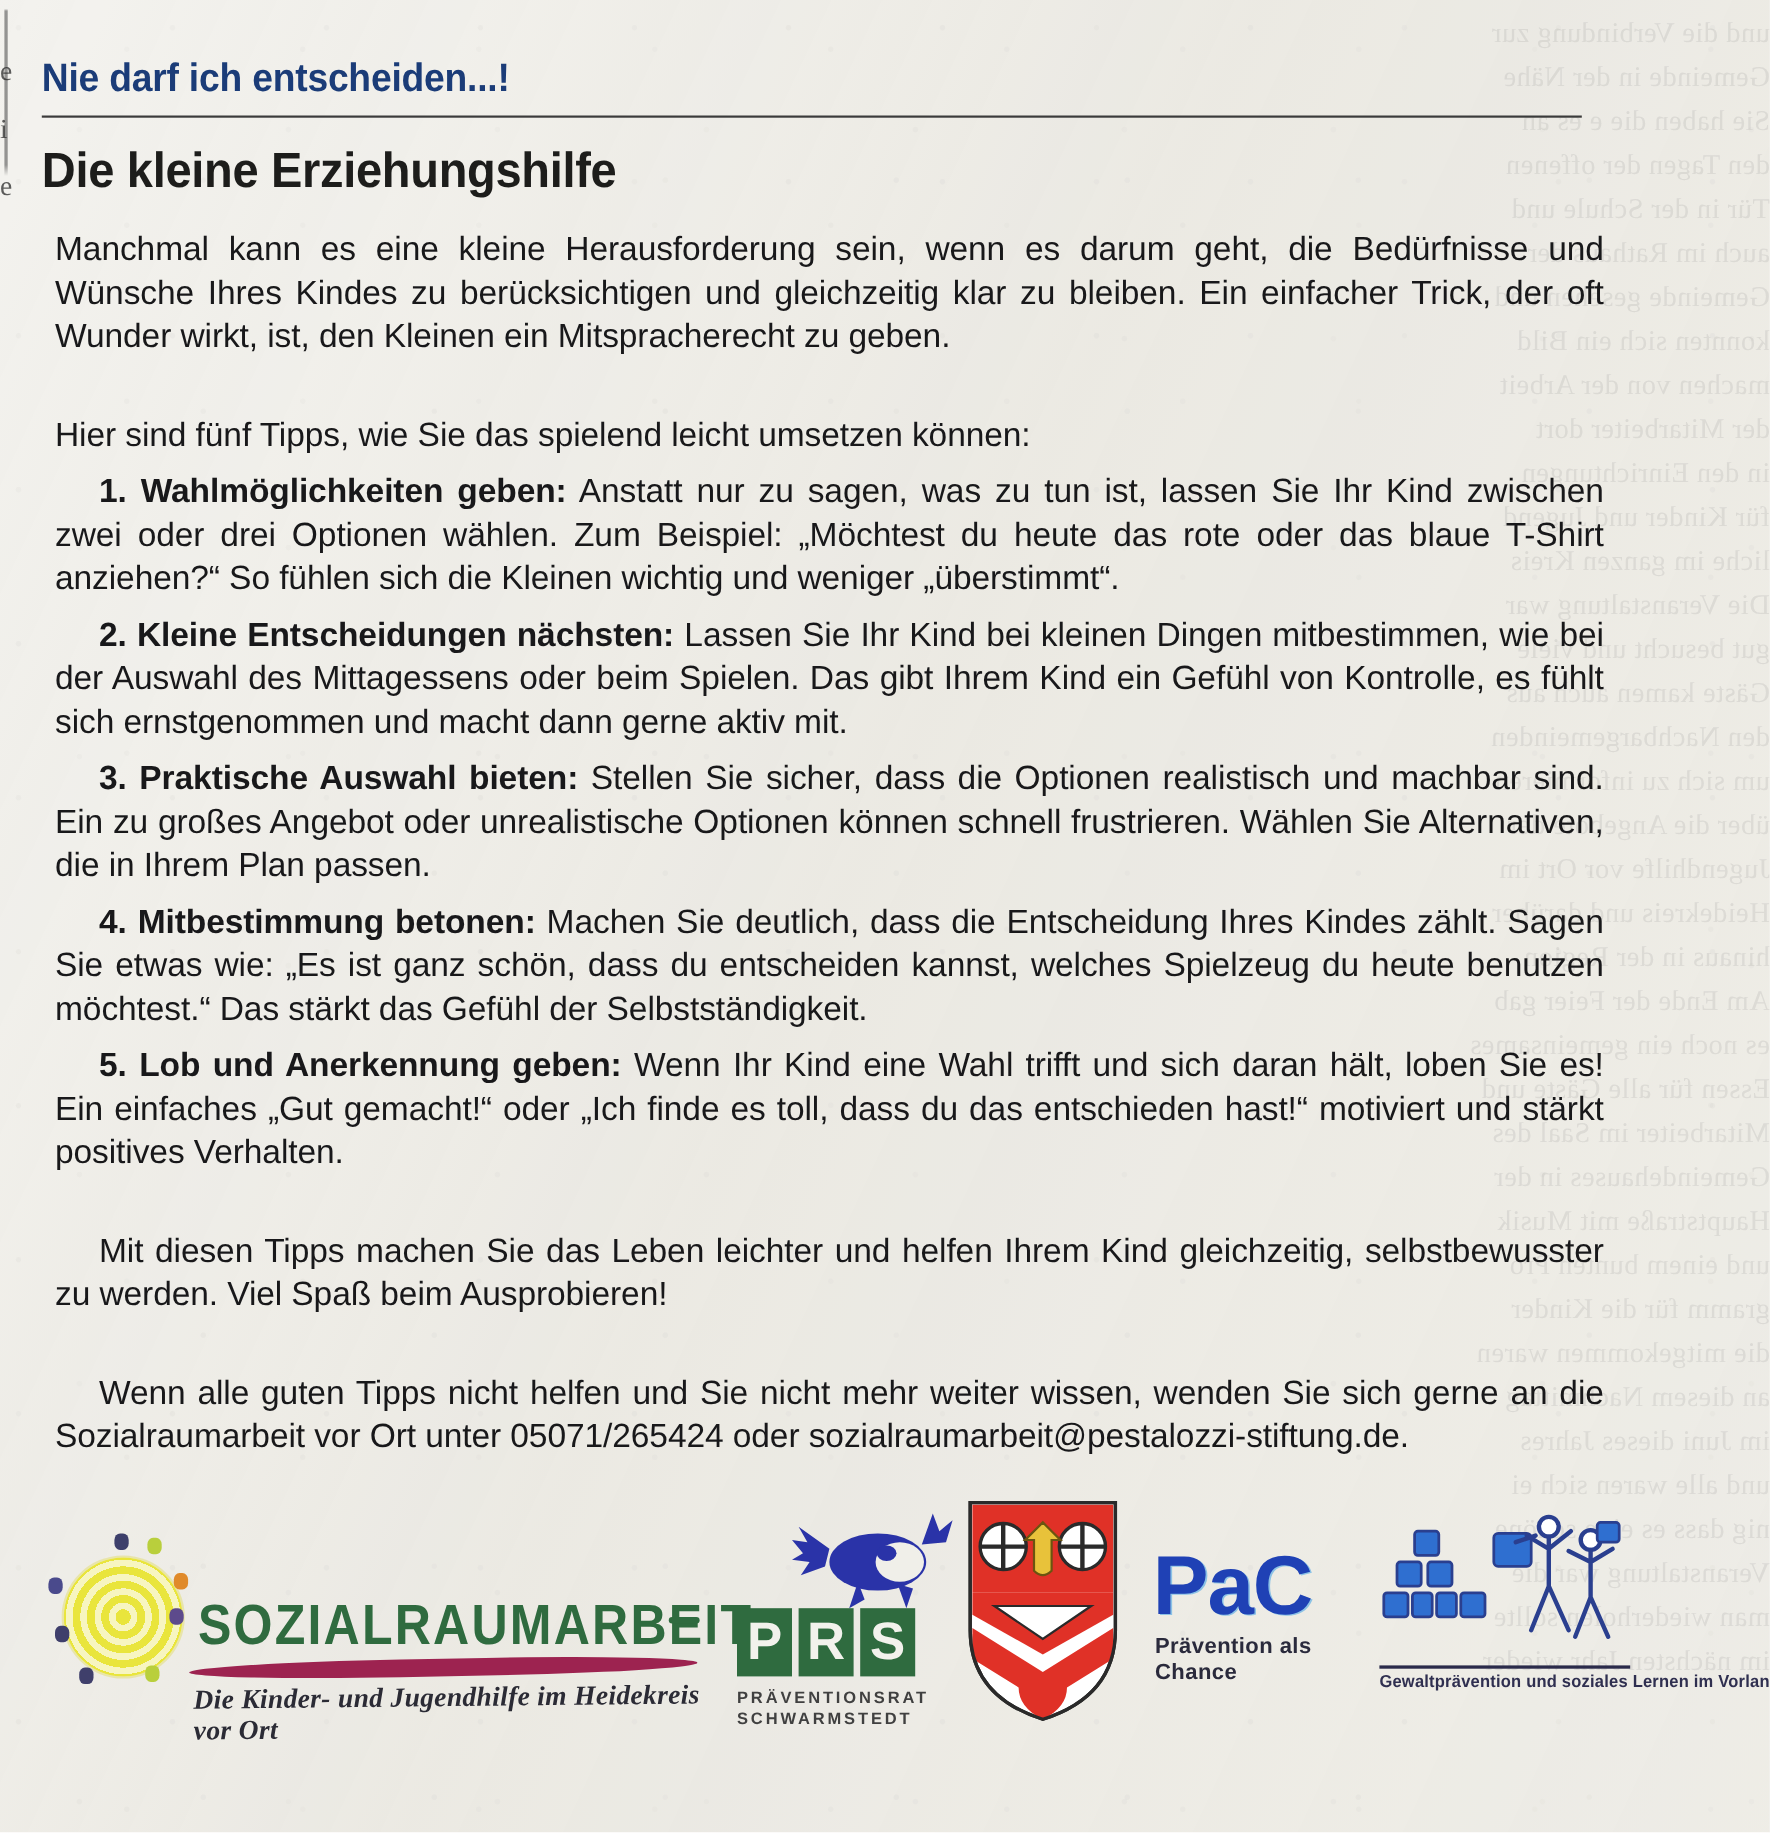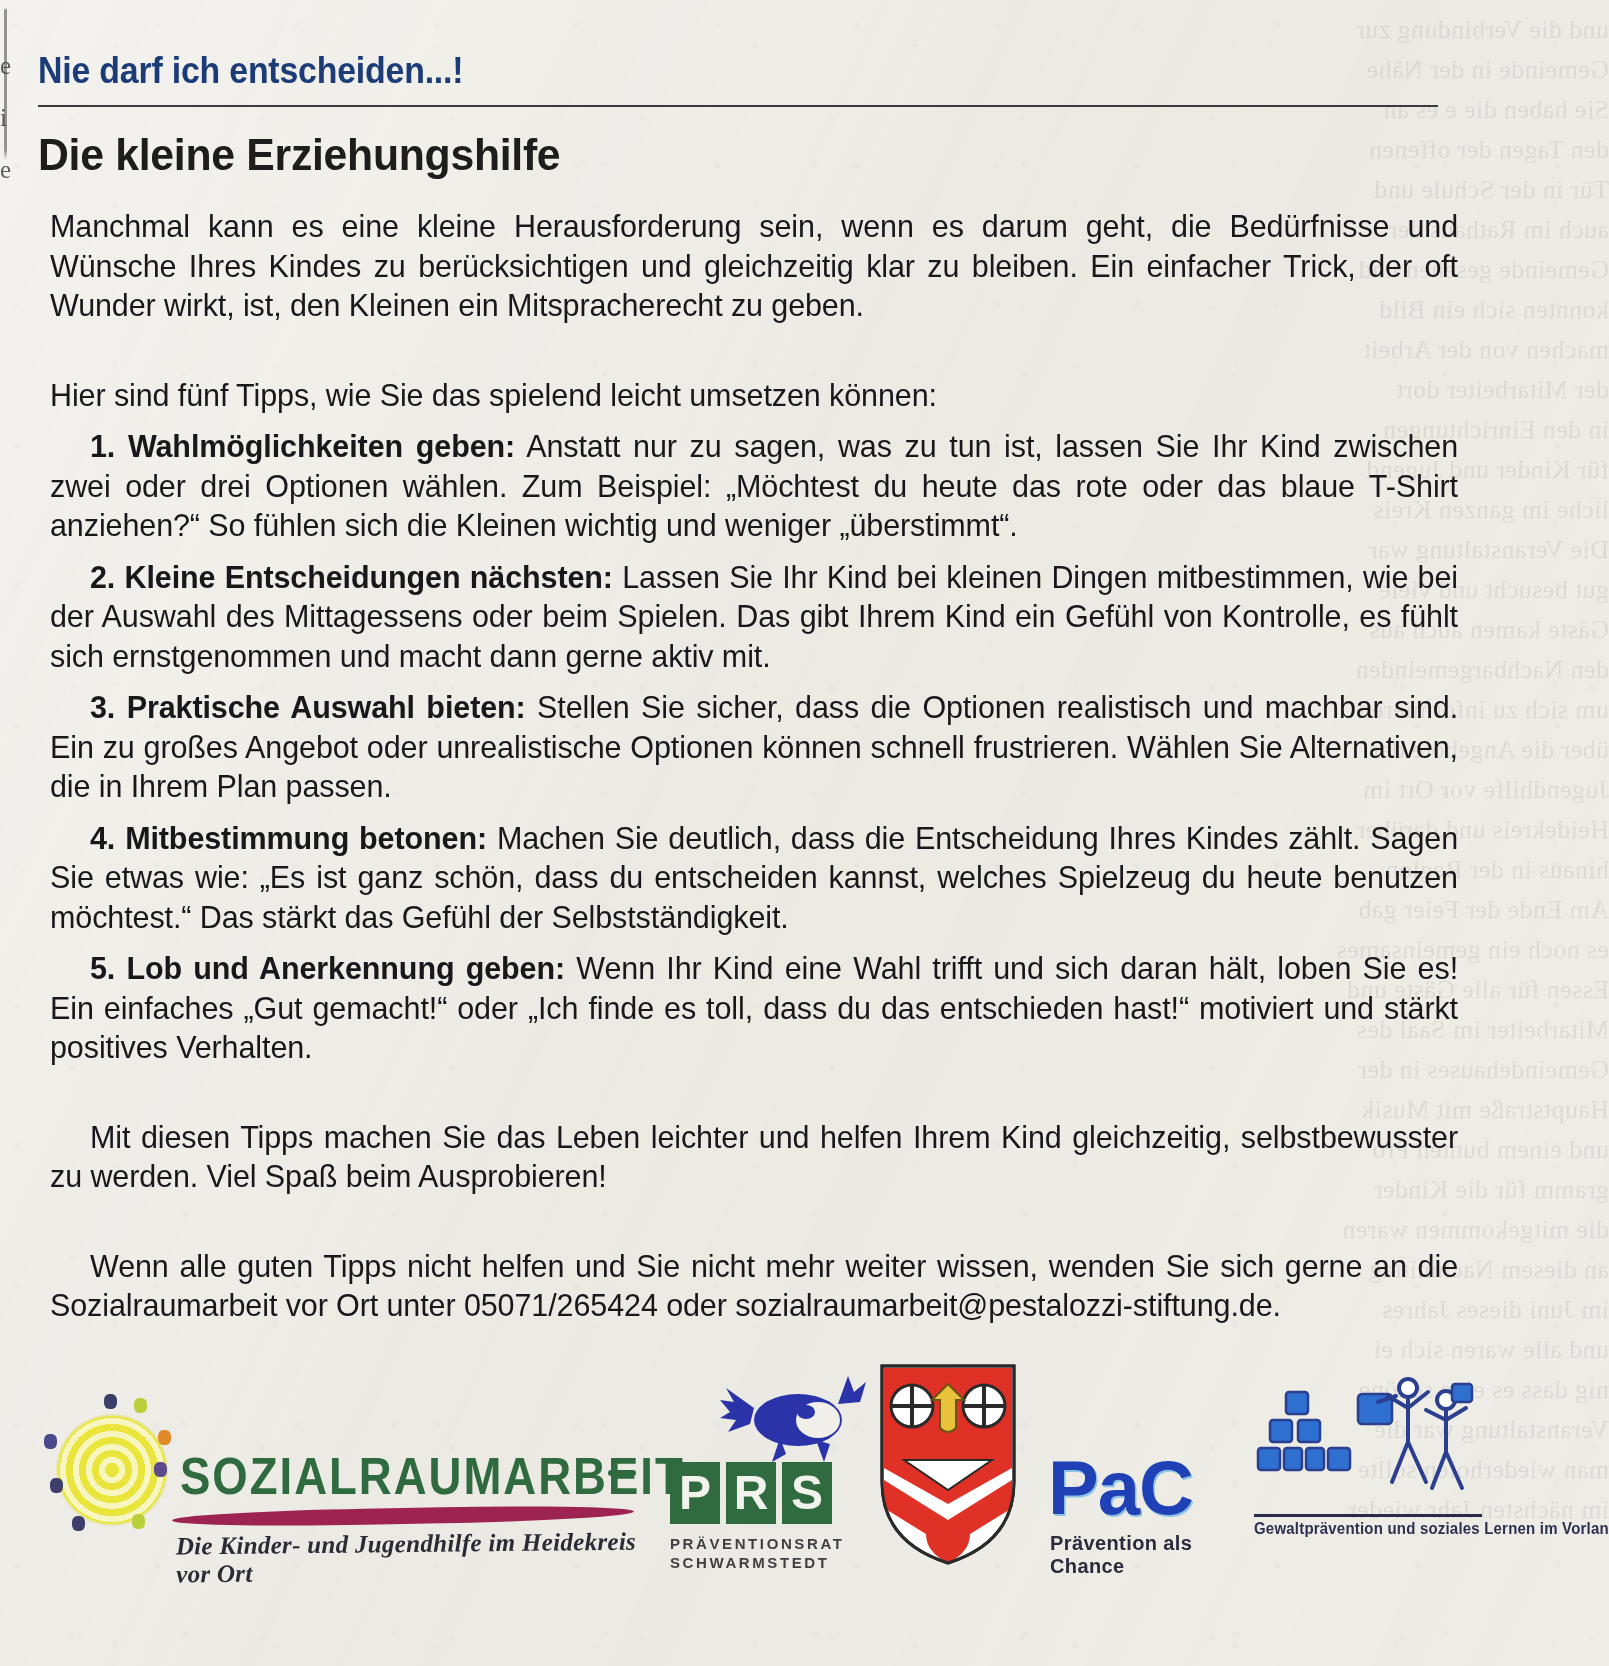--- a/index.html
+++ b/index.html
@@ -190,21 +190,21 @@
   }
   .prs-figure { position: absolute; left: 52px; top: -8px; width: 150px; height: 96px; }
 
   
   #logo-wappen { left: 838px; top: 4px; width: 140px; height: 215px; }
   .shield {
     position: absolute; left: 0; top: 0; width: 140px; height: 205px;
   }
 
   
-  #logo-pac { left: 1000px; top: 40px; width: 210px; height: 170px; margin-top: 46px; }
+  #logo-pac { left: 1000px; top: 40px; width: 210px; height: 170px; }
   .pac-word {
     position: absolute; left: 8px; top: 0px;
     font-size: 76px; font-weight: bold; color: #1f41b5;
     font-family: "Liberation Sans", sans-serif;
     letter-spacing: -1px;
     text-shadow: 1.5px 1.5px 0 rgba(60,160,230,.55);
   }
   .pac-tag {
     position: absolute; left: 10px; top: 88px;
     font-size: 20px; font-weight: bold; color: #2a2a3c;

